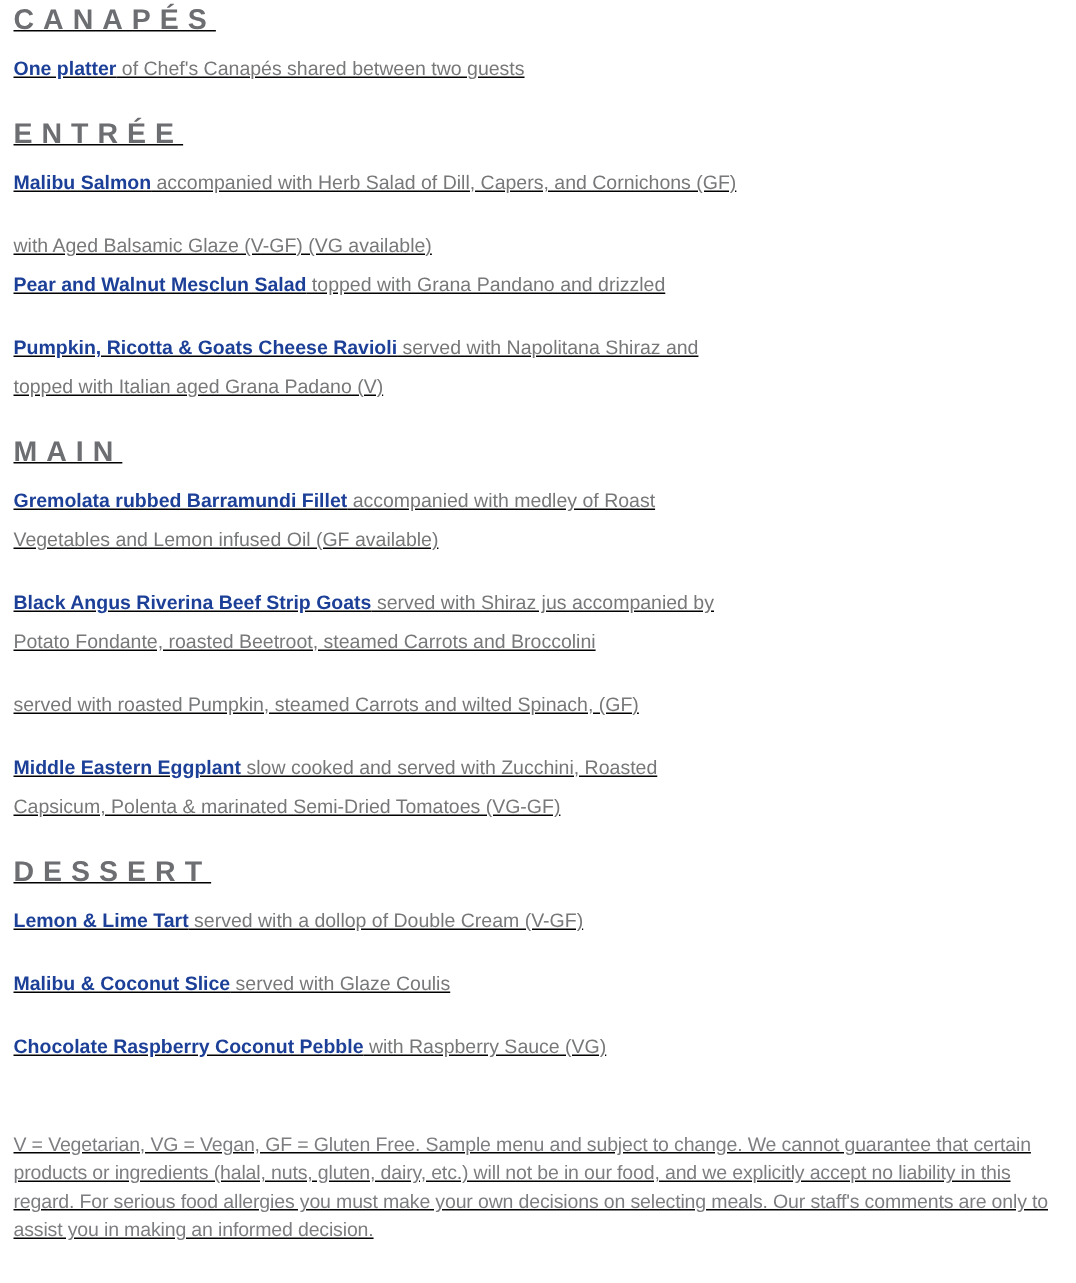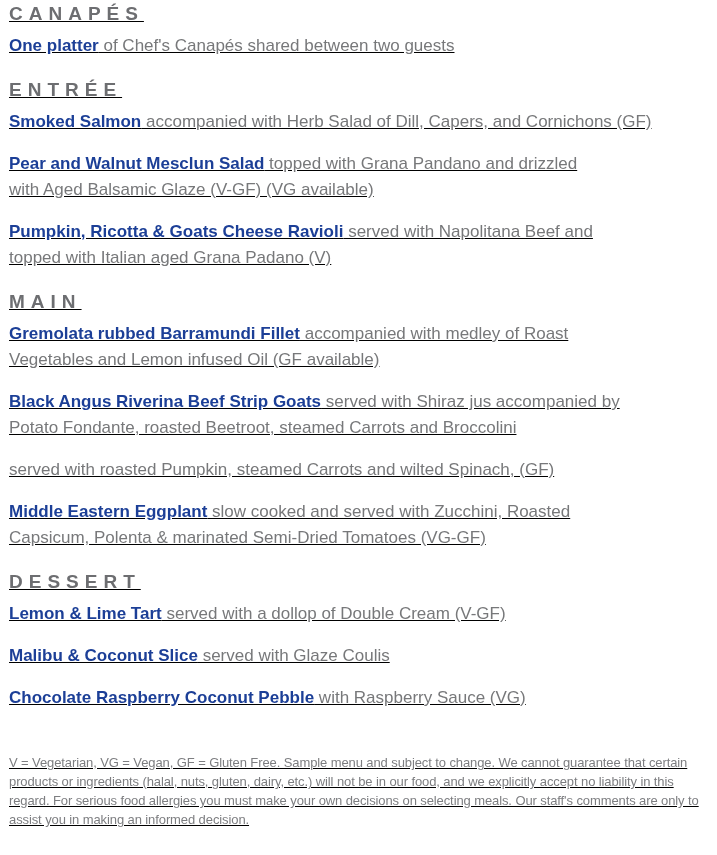--- a/index.html
+++ b/index.html
@@ -17,21 +17,21 @@
     font-weight: 700;
     letter-spacing: 6px;
     color: #6d6e71;
     line-height: 22px;
     margin: 20px 0 8px 0;
   }
   .section:first-child .sec-title { margin-top: 0; }
 
   .dish {
     margin: 0 0 16px 0;
-    font-size: 17px;
+    font-size: 13px;
     line-height: 26px;
     color: #77787a;
     white-space: nowrap;
   }
   .dish-line { display: block; }
   .dish-line:empty { display: none; }
   .dish-name { color: #1c3f97; font-weight: 700; }
 
   .footnote {
     margin-top: 42px;
@@ -51,29 +51,29 @@
     <h2 class="sec-title">CANAPÉS</h2>
     <p class="dish">
       <span class="dish-line"><strong class="dish-name">One platter</strong><span class="dish-desc"> of Chef's Canapés shared between two guests</span></span>
 
     </p>
   </div>
 
   <div class="section">
     <h2 class="sec-title">ENTRÉE</h2>
     <p class="dish">
-      <span class="dish-line"><strong class="dish-name">Smoked Salmon</strong><span class="dish-desc"> accompanied with Herb Salad of Dill, Capers, and Cornichons (GF)</span></span>
+      <span class="dish-line"><strong class="dish-name">Malibu Salmon</strong><span class="dish-desc"> accompanied with Herb Salad of Dill, Capers, and Cornichons (GF)</span></span>
 
     </p>
     <p class="dish">
+      <span class="dish-line">with Aged Balsamic Glaze (V-GF) (VG available)</span>
       <span class="dish-line"><strong class="dish-name">Pear and Walnut Mesclun Salad</strong><span class="dish-desc"> topped with Grana Pandano and drizzled</span></span>
-      <span class="dish-line">with Aged Balsamic Glaze (V-GF) (VG available)</span>
     </p>
     <p class="dish">
-      <span class="dish-line"><strong class="dish-name">Pumpkin, Ricotta &amp; Goats Cheese Ravioli</strong><span class="dish-desc"> served with Napolitana Beef and</span></span>
+      <span class="dish-line"><strong class="dish-name">Pumpkin, Ricotta &amp; Goats Cheese Ravioli</strong><span class="dish-desc"> served with Napolitana Shiraz and</span></span>
       <span class="dish-line">topped with Italian aged Grana Padano  (V)</span>
     </p>
   </div>
 
   <div class="section">
     <h2 class="sec-title">MAIN</h2>
     <p class="dish">
       <span class="dish-line"><strong class="dish-name">Gremolata rubbed Barramundi Fillet</strong><span class="dish-desc">  accompanied with medley of Roast</span></span>
       <span class="dish-line">Vegetables and Lemon infused Oil (GF available)</span>
     </p>

